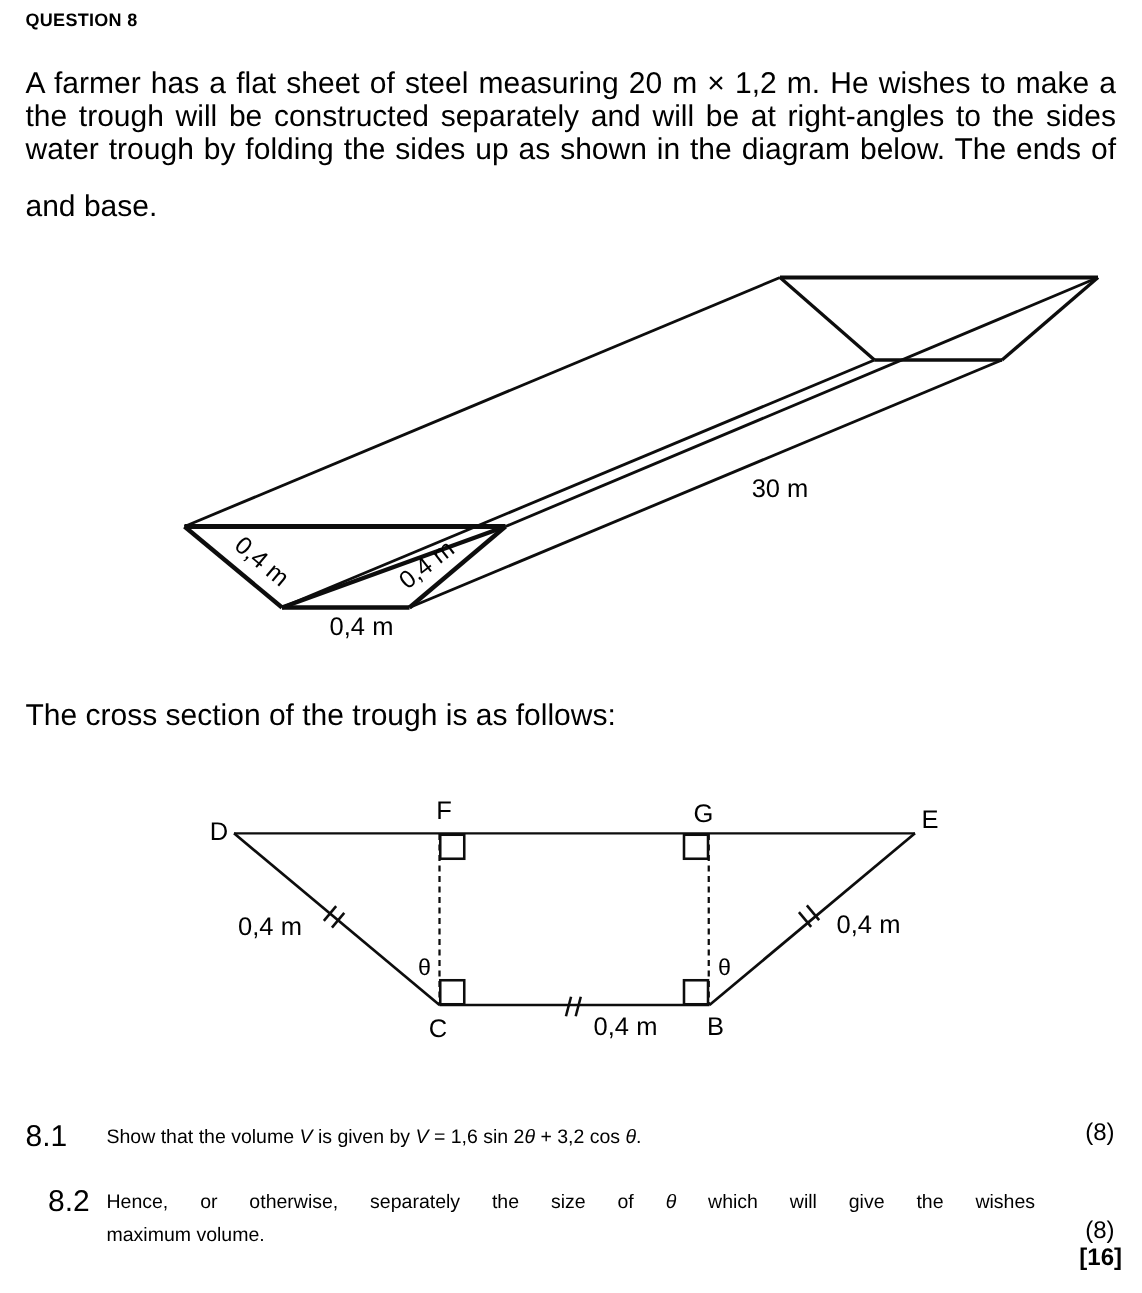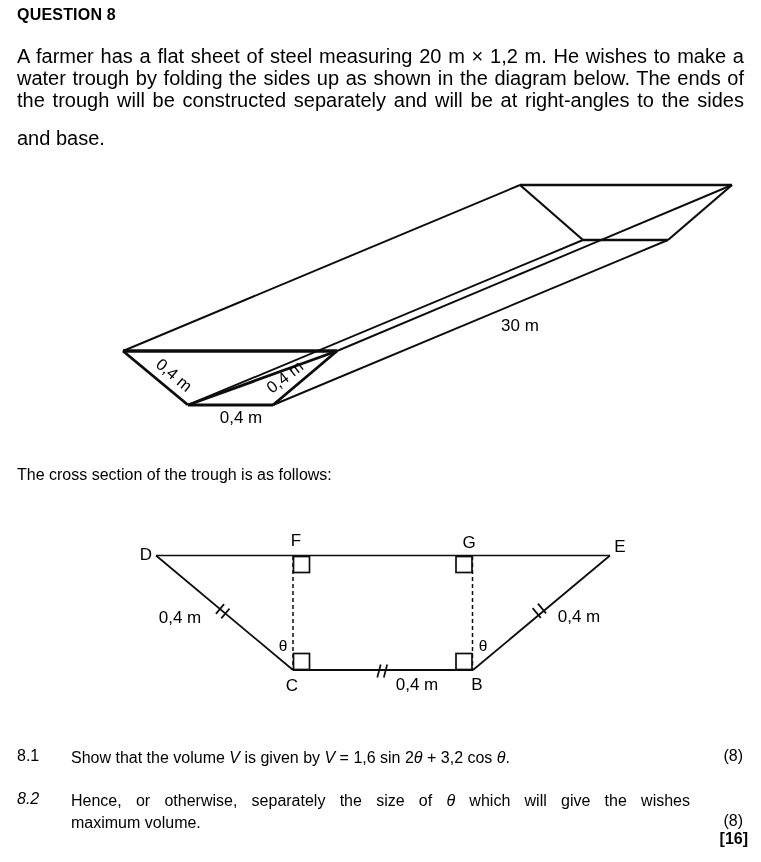--- a/index.html
+++ b/index.html
@@ -1,46 +1,46 @@
 <!DOCTYPE html>
 <html><head>
 <meta charset="utf-8">
 <style>
   html,body{margin:0;padding:0;}
   body{
     width:761px;height:862px;position:relative;background:#ffffff;color:#000;
     font-family:"Liberation Sans","DejaVu Sans",sans-serif;overflow:hidden;
   }
   .abs{position:absolute;}
-  .title{left:17px;top:6px;font-size:16px;font-weight:bold;letter-spacing:.2px;}
+  .title{left:17px;top:6px;font-size:12px;font-weight:bold;letter-spacing:.2px;}
   .para{left:17px;top:45px;width:727px;font-size:20px;line-height:22px;}
   .jline{text-align:justify;text-align-last:justify;}
   .nline{text-align:left;margin-top:16px;}
-  .intro2{left:17px;top:466px;font-size:16px;}
+  .intro2{left:17px;top:466px;font-size:20px;}
   svg.fig{left:0;top:0;pointer-events:none;}
   .lbl{position:absolute;font-size:17px;white-space:nowrap;transform:translate(-50%,-50%);}
   .lbl.small{font-size:15.5px;}
   .lbl.r40{transform:translate(-50%,-50%) rotate(40deg);font-size:16.5px;}
   .lbl.rm38{transform:translate(-50%,-50%) rotate(-38deg);font-size:16.5px;}
-  .qnum{font-size:16px;}
-  .qtext{font-size:16px;line-height:22px;}
+  .qnum{font-size:20px;}
+  .qtext{font-size:13px;line-height:22px;}
   .marks{font-size:16px;text-align:right;}
   .it{font-style:italic;}
   .bold{font-weight:bold;}
   .q82line1{width:619px;text-align:justify;text-align-last:justify;}
 </style>
 </head>
 <body>
 
 <div class="abs title">QUESTION 8</div>
 
 <div class="abs para">
   <div class="jline">A farmer has a flat sheet of steel measuring 20 m × 1,2 m. He wishes to make a</div>
+  <div class="jline">the trough will be constructed separately and will be at right-angles to the sides</div>
   <div class="jline">water trough by folding the sides up as shown in the diagram below. The ends of</div>
-  <div class="jline">the trough will be constructed separately and will be at right-angles to the sides</div>
   <div class="nline">and base.</div>
 </div>
 
 <svg class="abs fig" width="761" height="862" viewBox="0 0 761 862">
   <g stroke="#0d0d0d" fill="none">
     <line x1="123" y1="351" x2="337" y2="351" stroke-width="3.4"></line>
     <line x1="123" y1="351" x2="188" y2="405" stroke-width="2.9"></line>
     <line x1="188" y1="405" x2="273" y2="405" stroke-width="2.9"></line>
     <line x1="273" y1="405" x2="337" y2="351" stroke-width="2.9"></line>
     <line x1="188" y1="405" x2="337" y2="351" stroke-width="2.9"></line>
@@ -97,19 +97,19 @@
 <div class="lbl" style="left:417px;top:685px;">0,4 m</div>
 <div class="lbl small" style="left:283px;top:646px;">θ</div>
 <div class="lbl small" style="left:483px;top:646px;">θ</div>
 
 <span class="abs qnum" style="left:17px;top:747px;">8.1</span>
 <div class="abs qtext" style="left:71px;top:747px;">
   <span>Show that the volume </span><span class="it">V</span><span> is given by </span><span class="it">V</span><span> = 1,6 sin 2</span><span class="it">θ</span><span> + 3,2 cos </span><span class="it">θ</span><span>.</span>
 </div>
 <div class="abs marks" style="right:18px;top:747px;">(8)</div>
 
-<span class="abs qnum" style="left:17px;top:790px;font-style:italic;">8.2</span>
+<span class="abs qnum" style="left:32px;top:790px;">8.2</span>
 <div class="abs qtext q82line1" style="left:71px;top:790px;">
   <span>Hence, or otherwise, separately the size of </span><span class="it">θ</span><span> which will give the wishes</span>
 </div>
 <div class="abs qtext" style="left:71px;top:812px;">maximum volume.</div>
 <div class="abs marks" style="right:18px;top:812px;">(8)</div>
 <div class="abs marks bold" style="right:13px;top:830px;">[16]</div>
 
 </body></html>

